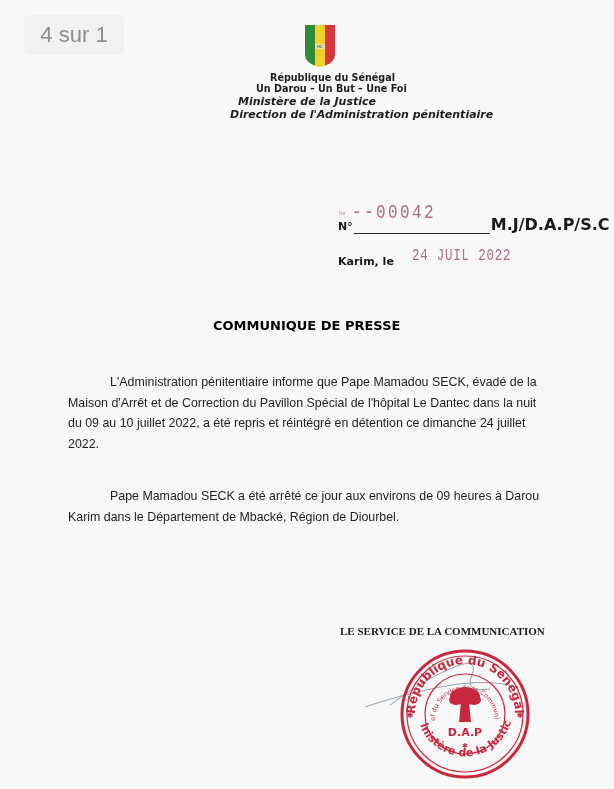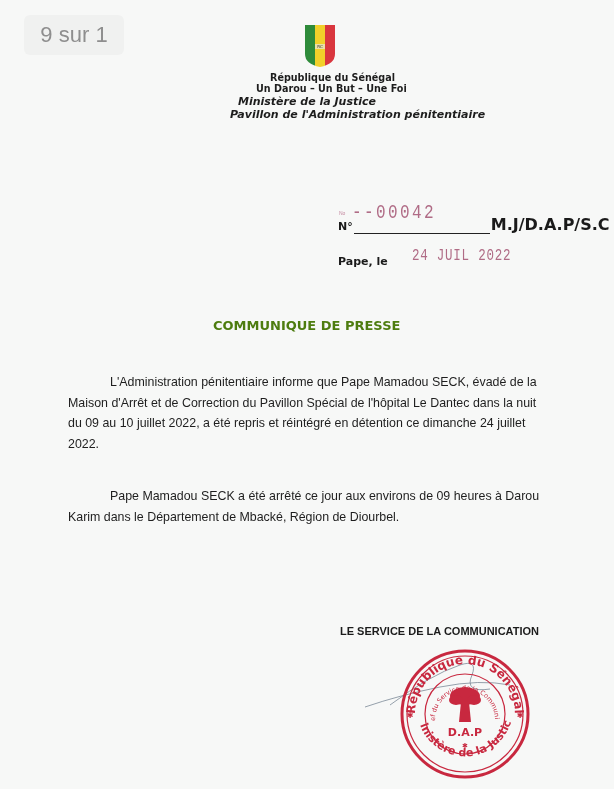--- a/index.html
+++ b/index.html
@@ -48,76 +48,76 @@
     .date-stamp {
       position: absolute; left: 412px; top: 247px;
       font-family: "Liberation Mono", monospace; font-size: 16px;
       color: #b06c86; white-space: nowrap; letter-spacing: 1px;
       transform: scaleX(0.78); transform-origin: left;
     }
 
     .title {
       position: absolute; left: 213px; top: 318px;
       font-family: "DejaVu Sans", sans-serif; font-weight: bold; font-size: 13px;
-      color: #4d7c0f; white-space: nowrap;
+      color: #000000; white-space: nowrap;
     }
 
     .body-text {
       position: absolute; left: 68px; width: 552px;
       font-family: "Liberation Sans", sans-serif; font-size: 12.4px;
       line-height: 20.5px; color: #1e1e1e;
     }
     .body-line { white-space: nowrap; display: block; }
     .p1 { top: 372px; }
     .p2 { top: 486px; }
     .indent { padding-left: 42px; }
 
     .signature-title {
       position: absolute; left: 340px; top: 625px;
-      font-family: Liberation Sans, sans-serif; font-weight: bold; font-size: 11px;
+      font-family: Liberation Serif, serif; font-weight: bold; font-size: 11px;
       color: #1c1c1c; white-space: nowrap;
     }
     .seal { position: absolute; left: 395px; top: 640px; width: 140px; height: 145px; }
     .signature { position: absolute; left: 360px; top: 645px; width: 170px; height: 80px; }
   </style>
 </head>
 <body>
 
-<div class="page-indicator">9 sur 1</div>
+<div class="page-indicator">4 sur 1</div>
 
 <svg class="emblem" viewBox="0 0 32 44">
   <defs>
     <clipPath id="shield">
         <path d="M1 1 H31 V30 Q31 40 16 43 Q1 40 1 30 Z"></path>
       </clipPath>
   </defs>
   <g clip-path="url(#shield)">
     <rect x="0" y="0" width="11" height="44" fill="#2e8b3a"></rect>
     <rect x="11" y="0" width="10" height="44" fill="#f1d02a"></rect>
     <rect x="21" y="0" width="11" height="44" fill="#d9363e"></rect>
     <rect x="11" y="20" width="10" height="5" fill="#e9e4c8" opacity="0.8"></rect>
     <text x="16" y="24" font-size="4" text-anchor="middle" fill="#333" font-family="DejaVu Sans, sans-serif">RC</text>
   </g>
 </svg>
 
 <div class="header-lines">
   <div class="hl rep">République du Sénégal</div>
   <div class="hl motto">Un Darou – Un But – Une Foi</div>
   <div class="hl min">Ministère de la Justice</div>
-  <div class="hl dir">Pavillon de l'Administration pénitentiaire</div>
+  <div class="hl dir">Direction de l'Administration pénitentiaire</div>
 </div>
 
 <div class="stamp-small">No</div>
 <div class="stamp-number">--00042</div>
 <div class="ref-line">
   <span class="ref-no">N°</span><span class="ref-blank"></span><span class="ref-suffix">M.J/D.A.P/S.C</span>
 </div>
 
 <div class="date-line">
-  <span class="date-label">Pape, le</span>
+  <span class="date-label">Karim, le</span>
 </div>
 <div class="date-stamp">24 JUIL 2022</div>
 
 <div class="title">COMMUNIQUE DE PRESSE</div>
 
 <div class="body-text p1">
   <span class="body-line indent">L'Administration pénitentiaire informe que Pape Mamadou SECK, évadé de  la</span>
   <span class="body-line">Maison d'Arrêt et de Correction  du Pavillon Spécial de l'hôpital Le Dantec  dans la nuit</span>
   <span class="body-line">du 09 au 10 juillet 2022, a été repris et réintégré en détention ce dimanche 24 juillet</span>
   <span class="body-line">2022.</span>

